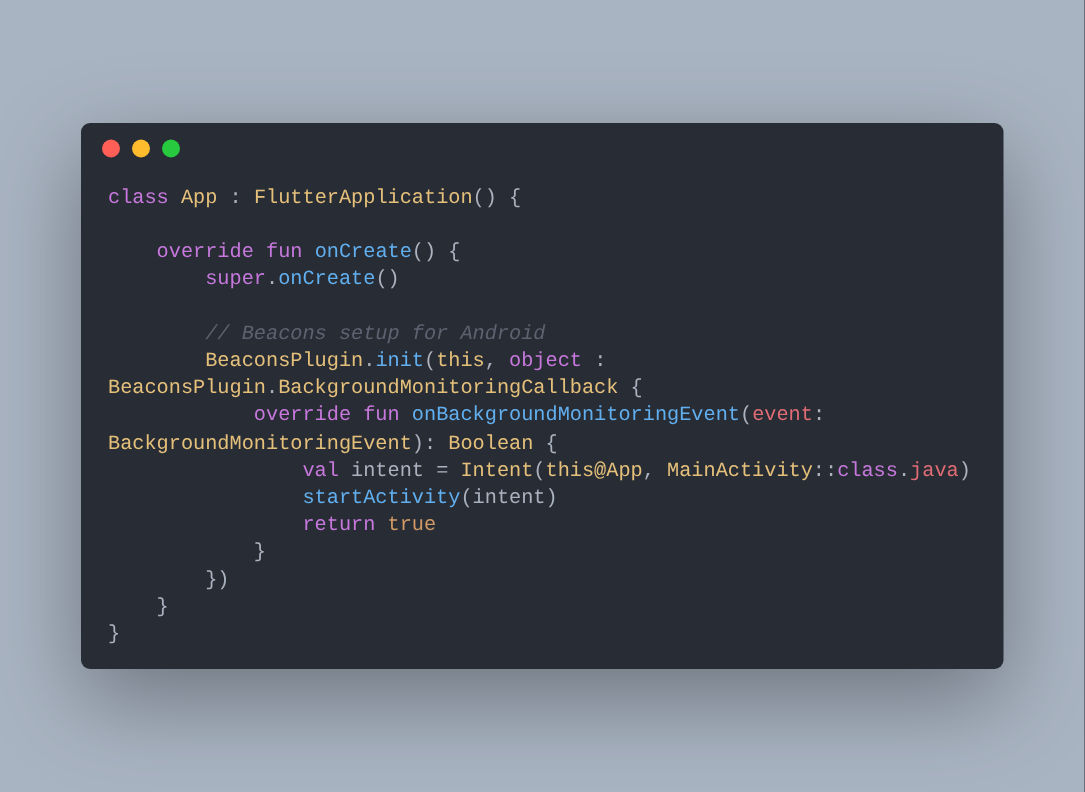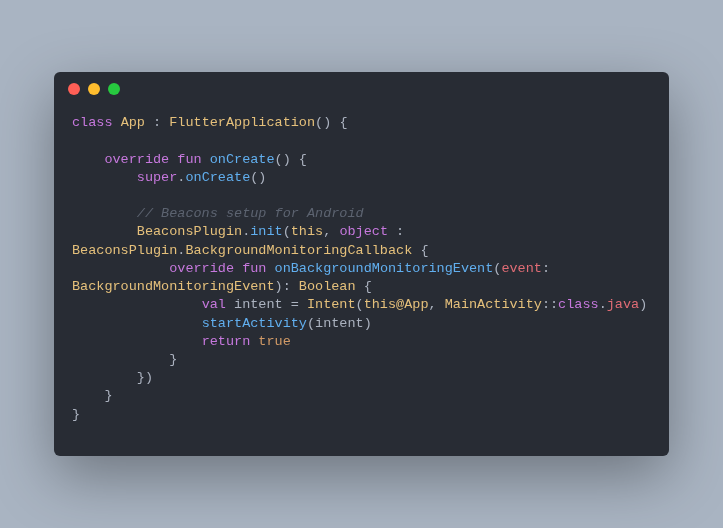--- a/index.html
+++ b/index.html
@@ -28,21 +28,21 @@
   }
   .dot {
     width: 12px;
     height: 12px;
     border-radius: 50%;
   }
   .dot.red { background: #ff5f56; }
   .dot.yellow { background: #ffbd2e; }
   .dot.green { background: #27c93f; }
   .code {
-    padding: 8px 18px 32px 18px;
+    padding: 8px 18px 13px 18px;
     font-size: 13.5px;
     line-height: 1.35;
     white-space: pre-wrap;
     word-break: break-word;
     color: #abb2bf;
   }
   .kw { color: #c678dd; }      
   .type { color: #e5c07b; }    
   .fn { color: #61afef; }      
   .punct { color: #abb2bf; }

